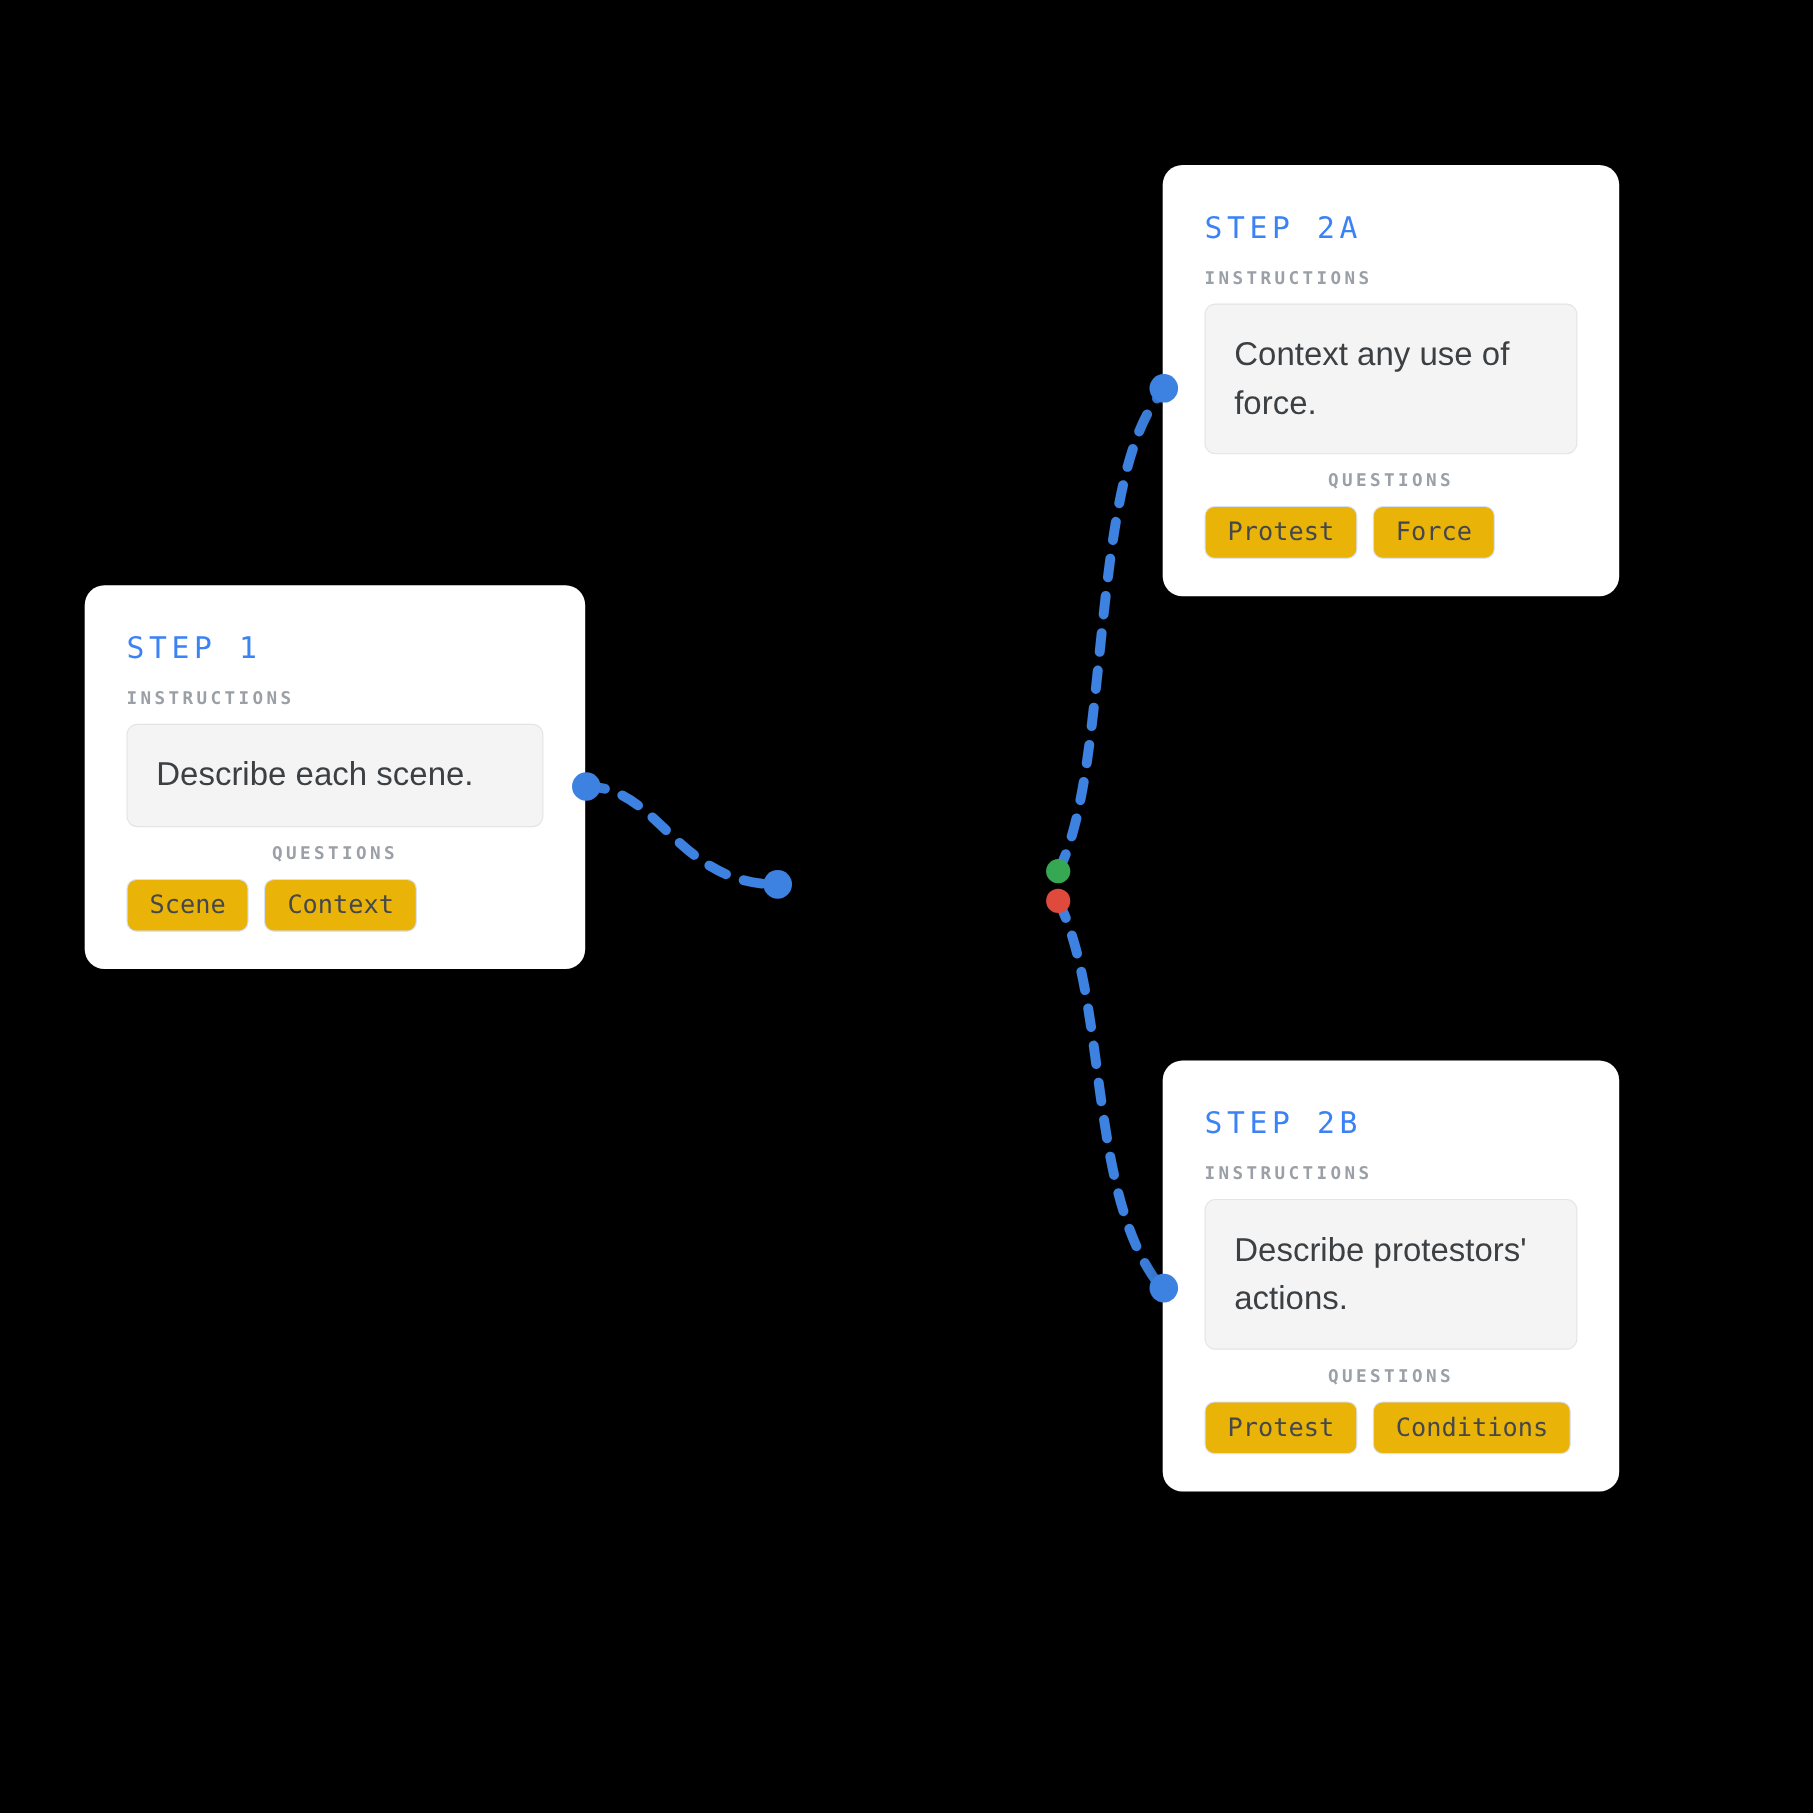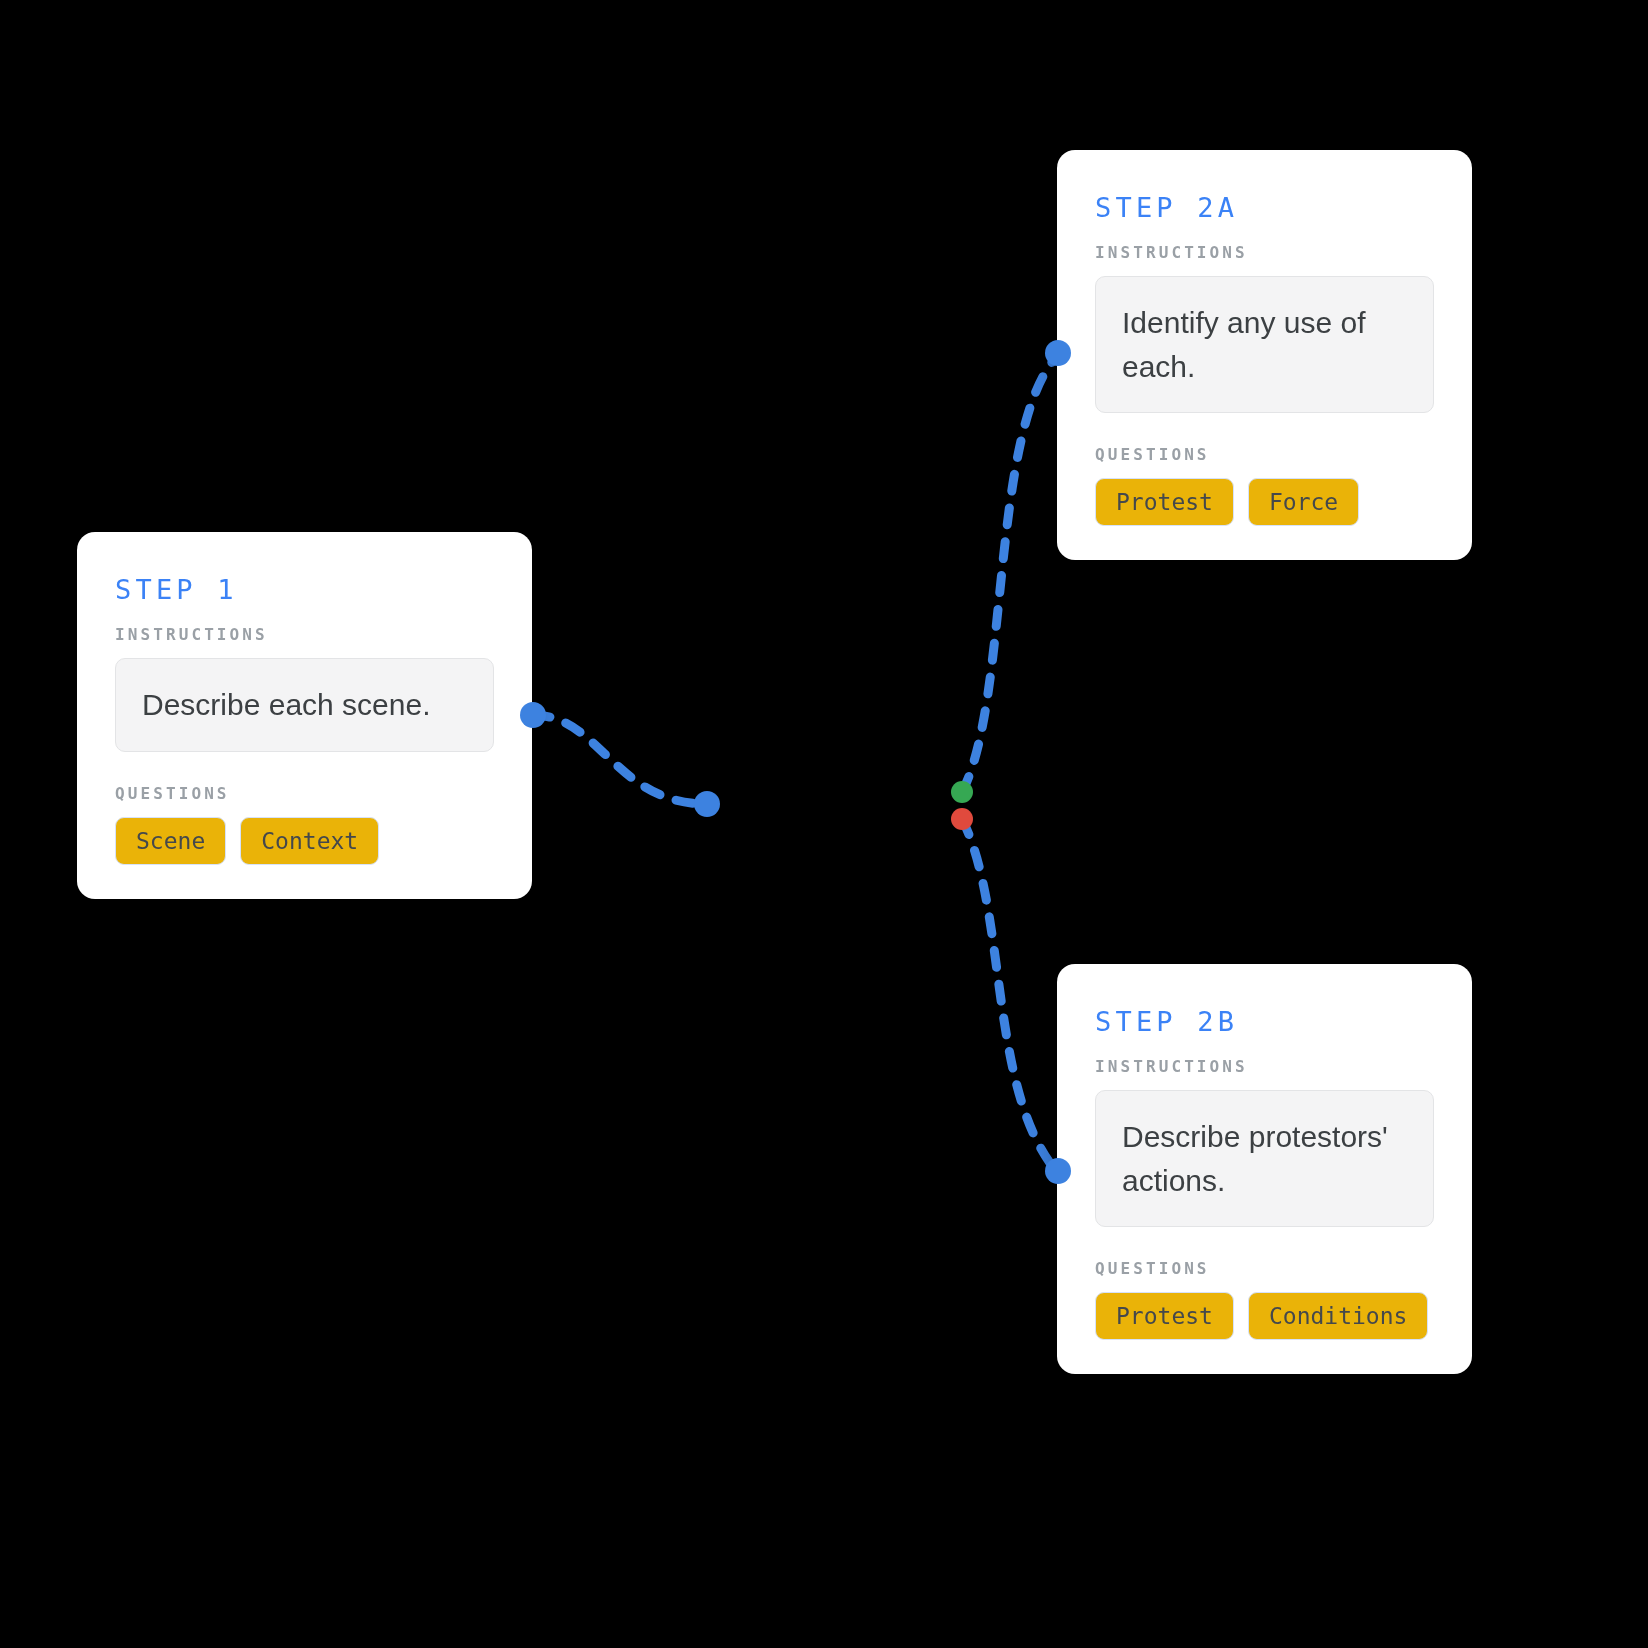--- a/index.html
+++ b/index.html
@@ -54,21 +54,22 @@
     background: #f4f4f5;
     border: 1px solid #e3e4e6;
     border-radius: 10px;
     padding: 24px 26px;
     box-sizing: border-box;
     font-size: 30px;
     line-height: 1.45;
     color: #3c4043;
   }
   .questions-label {
-    margin-top: 32px;
+    margin-top: 14px;
+    text-align: center;
   }
   .chips-row {
     display: flex;
     flex-wrap: wrap;
     gap: 14px;
   }
   .chip {
     background: #eab308;
     border: 1px solid #d6e2fa;
     border-radius: 9px;
@@ -146,21 +147,21 @@
     <div class="chips-row">
       <div class="chip">Scene</div>
       <div class="chip">Context</div>
     </div>
   </div>
 
 
   <div class="step-card" id="card-step2a">
     <div class="step-title">STEP 2A</div>
     <div class="section-label">INSTRUCTIONS</div>
-    <div class="instructions-box">Identify any use of each.</div>
+    <div class="instructions-box">Context any use of force.</div>
     <div class="section-label questions-label">QUESTIONS</div>
     <div class="chips-row">
       <div class="chip">Protest</div>
       <div class="chip">Force</div>
     </div>
   </div>
 
   <div class="step-card" id="card-step2b">
     <div class="step-title">STEP 2B</div>
     <div class="section-label">INSTRUCTIONS</div>

